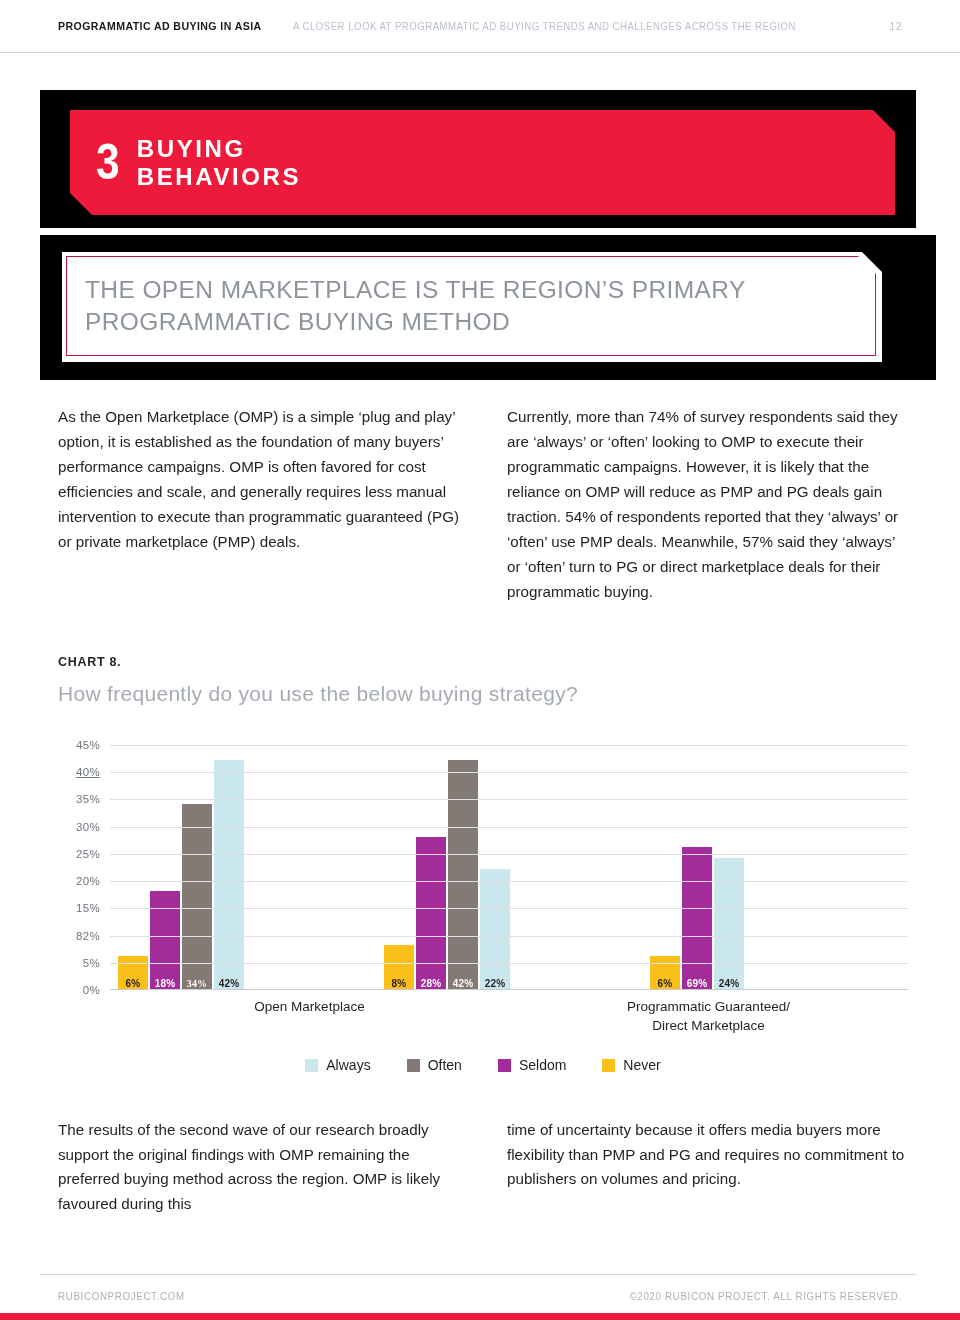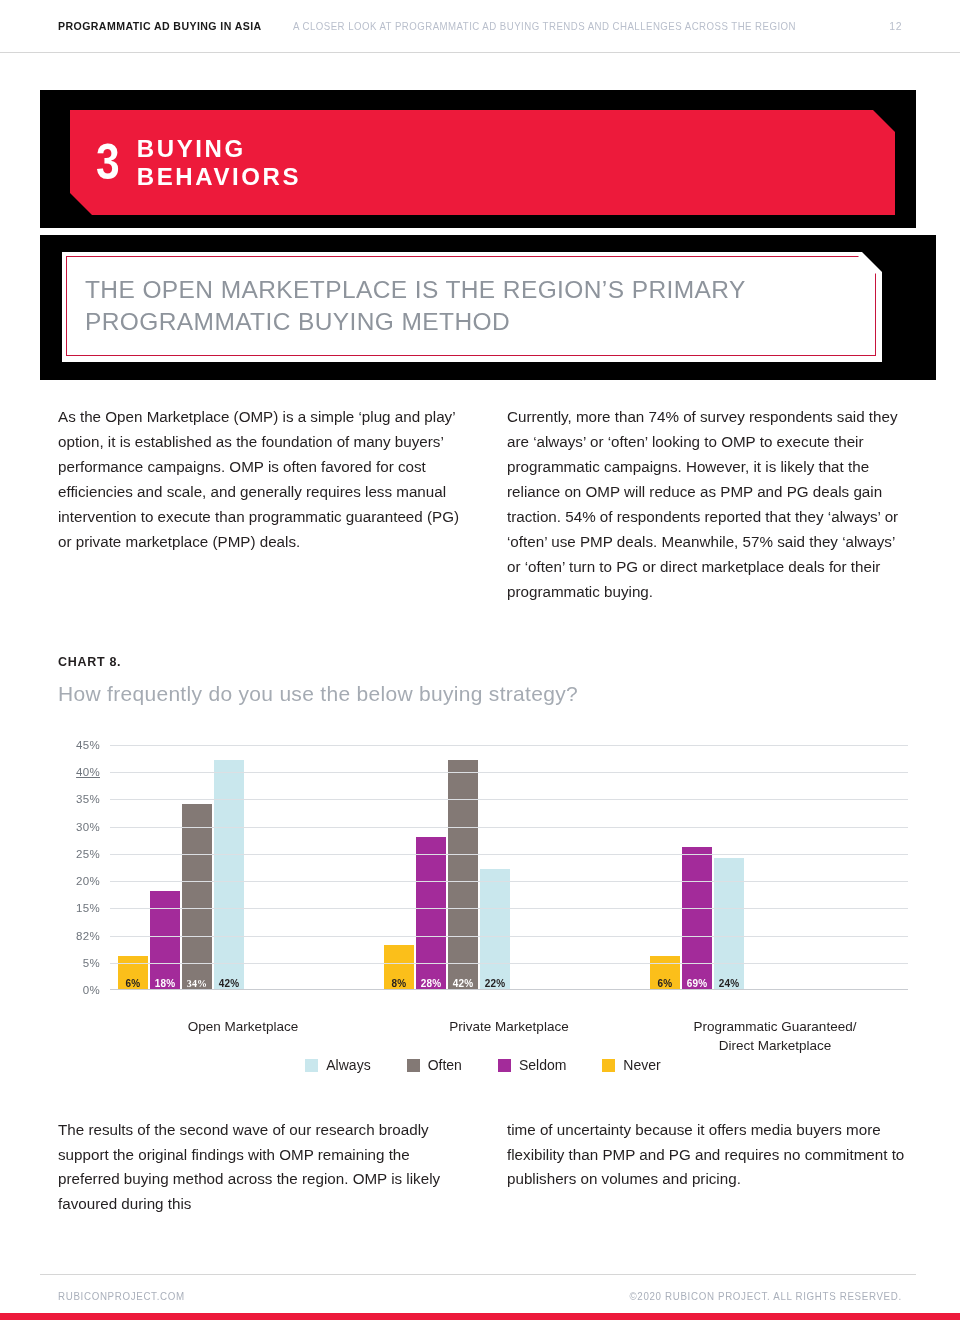--- a/index.html
+++ b/index.html
@@ -136,21 +136,20 @@
     margin-top: 9px; white-space: nowrap;
   }
 
   .xlabels {
     position: absolute; left: 52px; right: 0; top: 252px; height: 46px; display: flex;
   }
   .xlabel {
     flex: 1; text-align: center; font-size: 13.5px; color: #231f20;
     line-height: 19px; padding: 0 6px;
     font-family: "Liberation Sans Narrow", "Liberation Sans", sans-serif;
-    margin-top: 20px;
   }
 
   .legend {
     position: absolute; left: 0; right: 0; top: 312px;
     display: flex; justify-content: center; gap: 36px; align-items: center;
   }
   .legend-item { display: flex; align-items: center; gap: 8px; }
   .swatch { width: 13px; height: 13px; display: block; }
   .legend-item .lname { font-size: 14px; color: #231f20; font-weight: 400; }
 
@@ -285,21 +284,20 @@
           <div class="gridline" style="top: 136.111px;"></div>
           <div class="gridline" style="top: 108.889px;"></div>
           <div class="gridline" style="top: 81.6667px;"></div>
           <div class="gridline" style="top: 54.4444px;"></div>
           <div class="gridline" style="top: 27.2222px;"></div>
           <div class="gridline" style="top: 0px;"></div>
         </div>
     </div>
     <div class="xlabels">
         <div class="xlabel">Open Marketplace</div>
-        <div class="xlabel">Private Marketplace</div>
         <div class="xlabel">Programmatic Guaranteed/<br>Direct Marketplace</div>
       </div>
     <div class="legend">
         <div class="legend-item">
           <span class="swatch" style="background: rgb(201, 231, 237);"></span>
           <span class="lname">Always</span>
         </div>
         <div class="legend-item">
           <span class="swatch" style="background: rgb(131, 121, 117);"></span>
           <span class="lname">Often</span>

